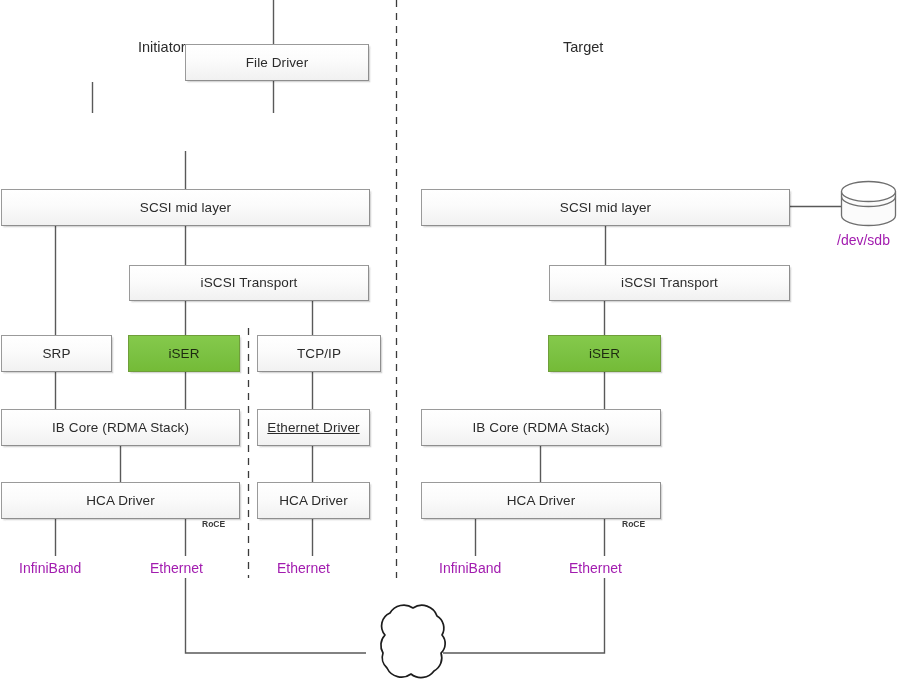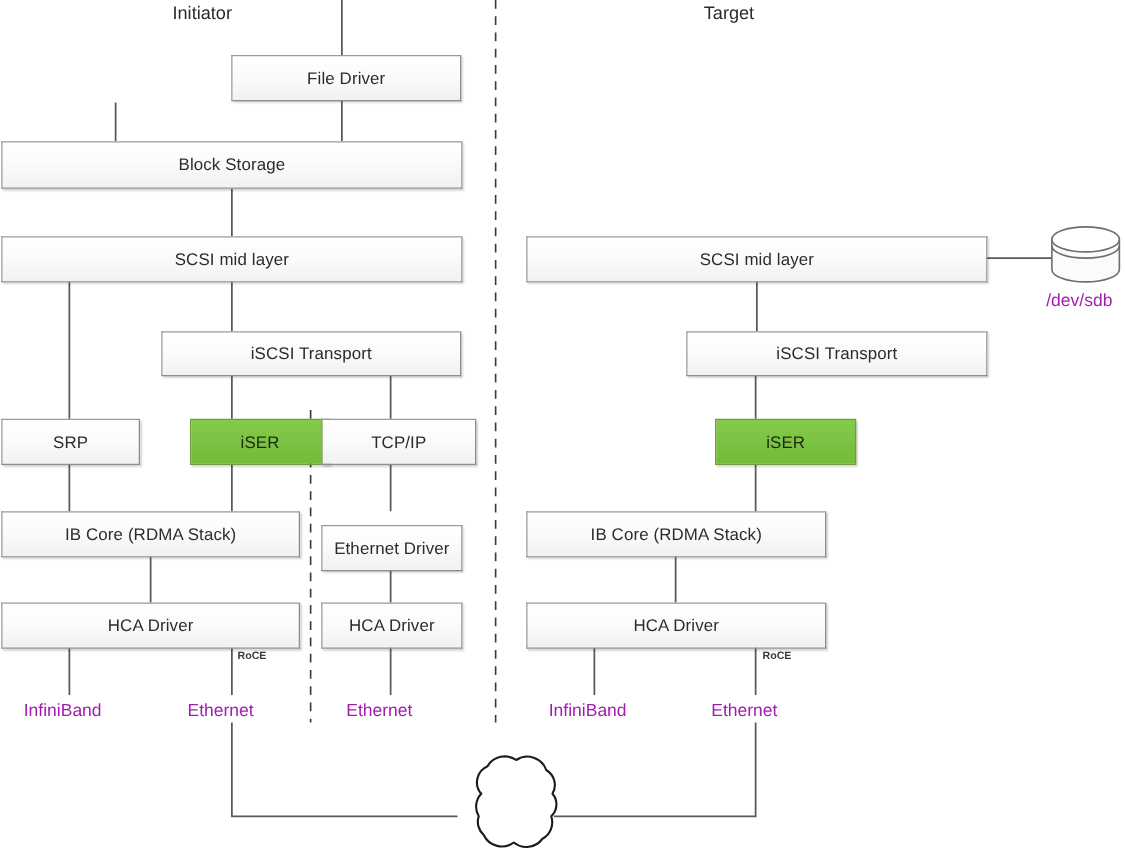--- a/index.html
+++ b/index.html
@@ -36,40 +36,41 @@
     font-size:13.5px;
     line-height:1;
     color:#2b2b2b;
     letter-spacing:.1px;
     white-space:nowrap;
   }
   .node.green{
     background:linear-gradient(to bottom,#85c94b 0%,#7cc243 50%,#74bb37 100%);
     border:1px solid #6f9e3a;
     color:#1d2a10;
-    margin-left:24px;
   }
   .caption{
     position:absolute;
     font-size:14px;
     color:#a21caf;
     white-space:nowrap;
   }
   .colhdr{
     position:absolute;
     font-size:14.5px;
     color:#2b2b2b;
     white-space:nowrap;
+    margin-top:36px;
   }
   .tiny{
     position:absolute;
     font-size:8.5px;
     font-weight:bold;
     color:#3a3a3a;
     white-space:nowrap;
+    margin-left:12px;
   }
 </style>
 </head>
 <body>
 
 <div id="canvas">
 
   <svg id="wires" viewBox="0 0 900 688" xmlns="http://www.w3.org/2000/svg">
     <g stroke="#595959" stroke-width="1.4" fill="none" shape-rendering="geometricPrecision">
 
@@ -148,35 +149,34 @@
                a14 14 0 0 1 -4 -15
                z"></path>
     </g>
   </svg>
 
   <div class="colhdr" style="left:138px; top:3px;">Initiator</div>
   <div class="colhdr" style="left:563px; top:3px;">Target</div>
 
   <div class="node" style="left:185px; top:44px;  width:184px; height:37px;">File Driver</div>
 
-  <div class="node" style="left:1px;   top:113px; width:369px; height:38px;">Block Storage</div>
 
   <div class="node" style="left:1px;   top:189px; width:369px; height:37px;">SCSI mid layer</div>
 
   <div class="node" style="left:129px; top:265px; width:240px; height:36px;">iSCSI Transport</div>
 
   <div class="node" style="left:1px;   top:335px; width:111px; height:37px;">SRP</div>
 
   <div class="node green" style="left:128px; top:335px; width:112px; height:37px;">iSER</div>
 
   <div class="node" style="left:257px; top:335px; width:124px; height:37px;">TCP/IP</div>
 
   <div class="node" style="left:1px;   top:409px; width:239px; height:37px;">IB Core (RDMA Stack)</div>
 
-  <div class="node" style="left:257px; top:420px; width:113px; height:37px;">Ethernet Driver</div>
+  <div class="node" style="left:257px; top:409px; width:113px; height:37px;text-decoration:underline;">Ethernet Driver</div>
 
   <div class="node" style="left:1px;   top:482px; width:239px; height:37px;">HCA Driver</div>
 
   <div class="node" style="left:257px; top:482px; width:113px; height:37px;">HCA Driver</div>
 
   <div class="tiny" style="left:190px; top:519px;">RoCE</div>
 
   <div class="caption" style="left:19px;  top:560px;">InfiniBand</div>
 
   <div class="caption" style="left:150px; top:560px;">Ethernet</div>

